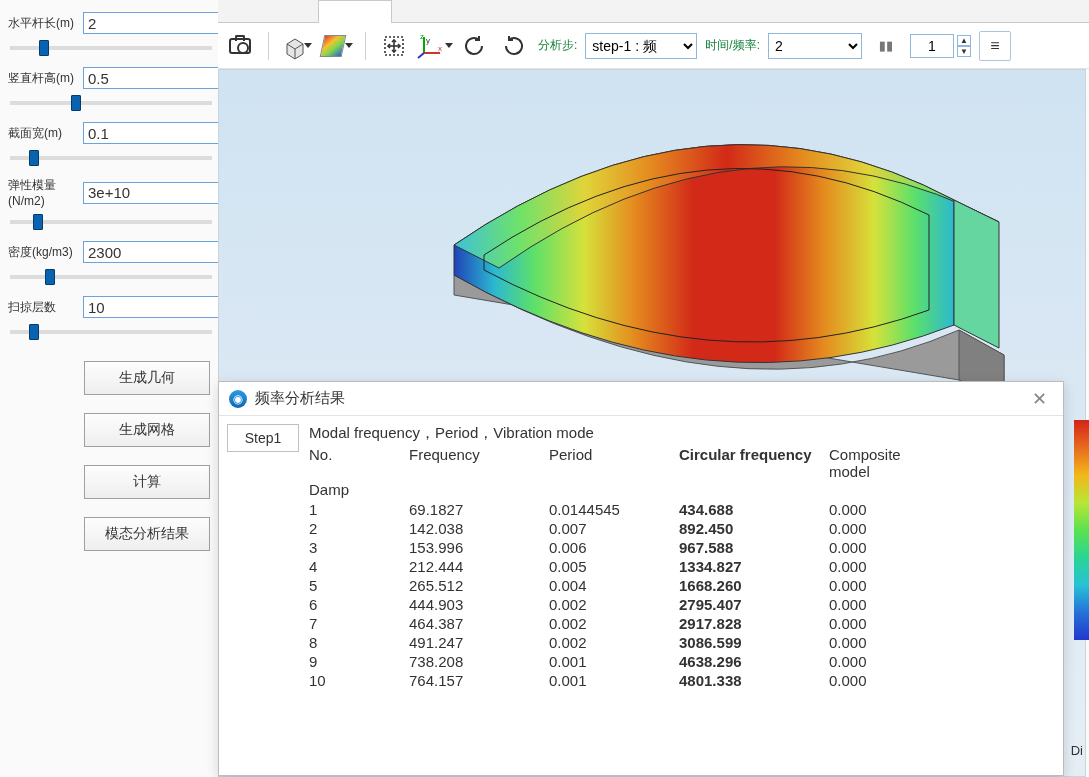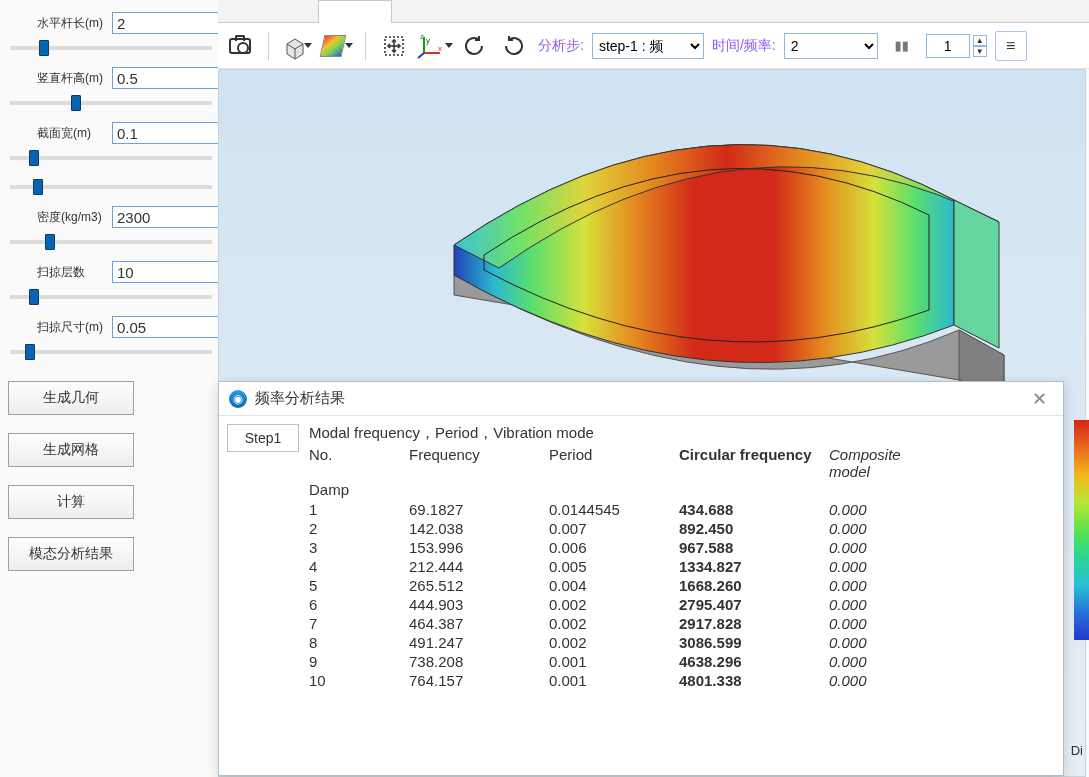--- a/index.html
+++ b/index.html
@@ -3,43 +3,43 @@
 <meta charset="utf-8">
 <style>
   * { box-sizing: border-box; font-family: "Microsoft YaHei", "SimSun", Arial, sans-serif; }
   body { margin:0; padding:0; width:1089px; height:777px; background:#fafafa; font-size:13px; color:#333; overflow:hidden; }
 
   .app { display:flex; height:100%; }
 
   
   .sidebar { width:218px; flex:0 0 218px; padding:12px 8px 0 8px; background:#fafafa; }
   .param-row { margin-bottom:14px; }
-  .param-head { display:flex; align-items:center;margin-left:29px; }
+  .param-head { display:flex; align-items:center; }
   .param-label { font-size:12px; color:#333; flex:0 0 75px; }
   .param-input { flex:1; height:22px; border:1px solid #6aa3db; padding:1px 4px; font-size:15px; color:#333; background:#fff; }
   .param-slider { margin-top:4px; }
   .param-slider input[type=range] { width:100%; -webkit-appearance:none; appearance:none; height:4px; background:#dcdcdc; outline:none; }
   .param-slider input[type=range]::-webkit-slider-thumb { -webkit-appearance:none; width:10px; height:16px; background:#0a63b1; border:1px solid #053c6e; cursor:pointer; border-radius:1px; }
 
-  .side-buttons { margin-top:24px; display:flex; flex-direction:column; gap:18px; align-items:flex-start; }
+  .side-buttons { margin-top:24px; display:flex; flex-direction:column; gap:18px; align-items:flex-end; }
   .side-btn { width:126px; height:34px; border:1px solid #a0a0a0; background:linear-gradient(#fdfdfd,#eeeeee); font-size:14px; color:#333; cursor:pointer; }
 
   
   .main { flex:1; position:relative; display:flex; flex-direction:column; }
 
   .tabstrip { display:flex; height:23px; border-bottom:1px solid #c9c9c9; background:#f3f3f3; }
   .tab { padding:20px 12px 2px; font-size:12px; border:1px solid transparent; border-bottom:none; color:#333; cursor:pointer; }
   .tab.active { background:#fff; border-color:#c9c9c9; border-bottom:1px solid #fff; margin-bottom:-1px; }
 
   .toolbar { display:flex; align-items:center; gap:8px; padding:6px 6px; background:#fff; border-bottom:1px solid #e3e3e3; height:46px; }
   .tool-btn { width:32px; height:30px; display:flex; align-items:center; justify-content:center; cursor:pointer; font-size:18px; border-radius:2px; }
   .dd-caret { width:0;height:0;border-left:4px solid transparent;border-right:4px solid transparent;border-top:5px solid #333; margin-left:1px; }
   .tool-sep { width:1px; height:28px; background:#d0d0d0; margin:0 4px; }
 
-  .tool-txt { font-size:14px; color:#8b5cf6; }
+  .tool-txt { font-size:12px; color:#15803d; }
   .step-select { height:26px; border:1px solid #8fb8e0; font-size:14px; padding:1px 2px; background:#fff; }
   .step-select.wide { width:112px; }
   .step-select.med { width:94px; }
   .stepper { display:flex; align-items:center; gap:3px; }
   .stepper input { width:44px; height:24px; border:1px solid #8fb8e0; text-align:center; font-size:14px; }
   .stepper .arrows { display:flex; flex-direction:column; }
   .stepper .arrow { width:14px; height:11px; border:1px solid #8fb8e0; font-size:8px; line-height:9px; text-align:center; cursor:pointer; background:#fff; }
 
   
   .camera-icon{ width:22px;height:16px;border:2px solid #333;border-radius:3px;position:relative;}
@@ -77,21 +77,21 @@
 
   .dlg-body { flex:1; display:flex; overflow:hidden; padding:8px 22px 4px 8px;justify-content:center; }
   .dlg-tabcol { width:72px; }
   .dlg-tab { border:1px solid #c0c0c0; padding:5px 0; text-align:center; font-size:14px; background:#fff; cursor:pointer; }
 
   .res-area { flex:1; overflow:auto; padding:0 4px 0 10px; font-size:15px; color:#333; }
   .res-area .header-line { white-space:nowrap; }
   .res-table { display:table; border-collapse:collapse; margin-top:2px; }
   .res-row { display:table-row; }
   .res-cell { display:table-cell; padding:1px 0; font-size:15px; }
-  .c1{width:100px;} .c2{width:140px;} .c3{width:130px;} .c4{width:150px;font-weight:bold;} .c5{width:90px;font-style:italic;}
+  .c1{width:100px;} .c2{width:140px;} .c3{width:130px;} .c4{width:150px;font-weight:bold;} .c5{width:90px;}
 
   
   .legend { position:absolute; right:0; top:420px; width:15px; height:220px; background:linear-gradient(#d3231a,#e86a1d,#f2b71a,#b9e636,#5be24e,#2ad592,#27c2d6,#2572d8,#2338cf); }
 
 </style>
 </head>
 <body>
 
 <div class="app">
 
@@ -112,42 +112,39 @@
           <div class="param-slider"><input type="range" min="0" max="100" value="32" style=""></div>
         </div>
         <div class="param-row">
           <div class="param-head">
             <span class="param-label">截面宽(m)</span>
             <input class="param-input" value="0.1" style="">
           </div>
           <div class="param-slider"><input type="range" min="0" max="100" value="10" style=""></div>
         </div>
         <div class="param-row">
+          <div class="param-head">
+            <span class="param-label">弹性模量(N/m2)</span>
+            <input class="param-input" value="3e+10" style="">
+          </div>
           <div class="param-slider"><input type="range" min="0" max="100" value="12" style=""></div>
         </div>
         <div class="param-row">
           <div class="param-head">
             <span class="param-label">密度(kg/m3)</span>
             <input class="param-input" value="2300" style="">
           </div>
           <div class="param-slider"><input type="range" min="0" max="100" value="18" style=""></div>
         </div>
         <div class="param-row">
           <div class="param-head">
             <span class="param-label">扫掠层数</span>
             <input class="param-input" value="10" style="">
           </div>
           <div class="param-slider"><input type="range" min="0" max="100" value="10" style=""></div>
-        </div>
-        <div class="param-row">
-          <div class="param-head">
-            <span class="param-label">扫掠尺寸(m)</span>
-            <input class="param-input" value="0.05" style="">
-          </div>
-          <div class="param-slider"><input type="range" min="0" max="100" value="8" style=""></div>
         </div>
       </div>
     <div class="side-buttons">
       <button class="side-btn">生成几何</button>
       <button class="side-btn">生成网格</button>
       <button class="side-btn">计算</button>
       <button class="side-btn">模态分析结果</button>
     </div>
   </div>
 

